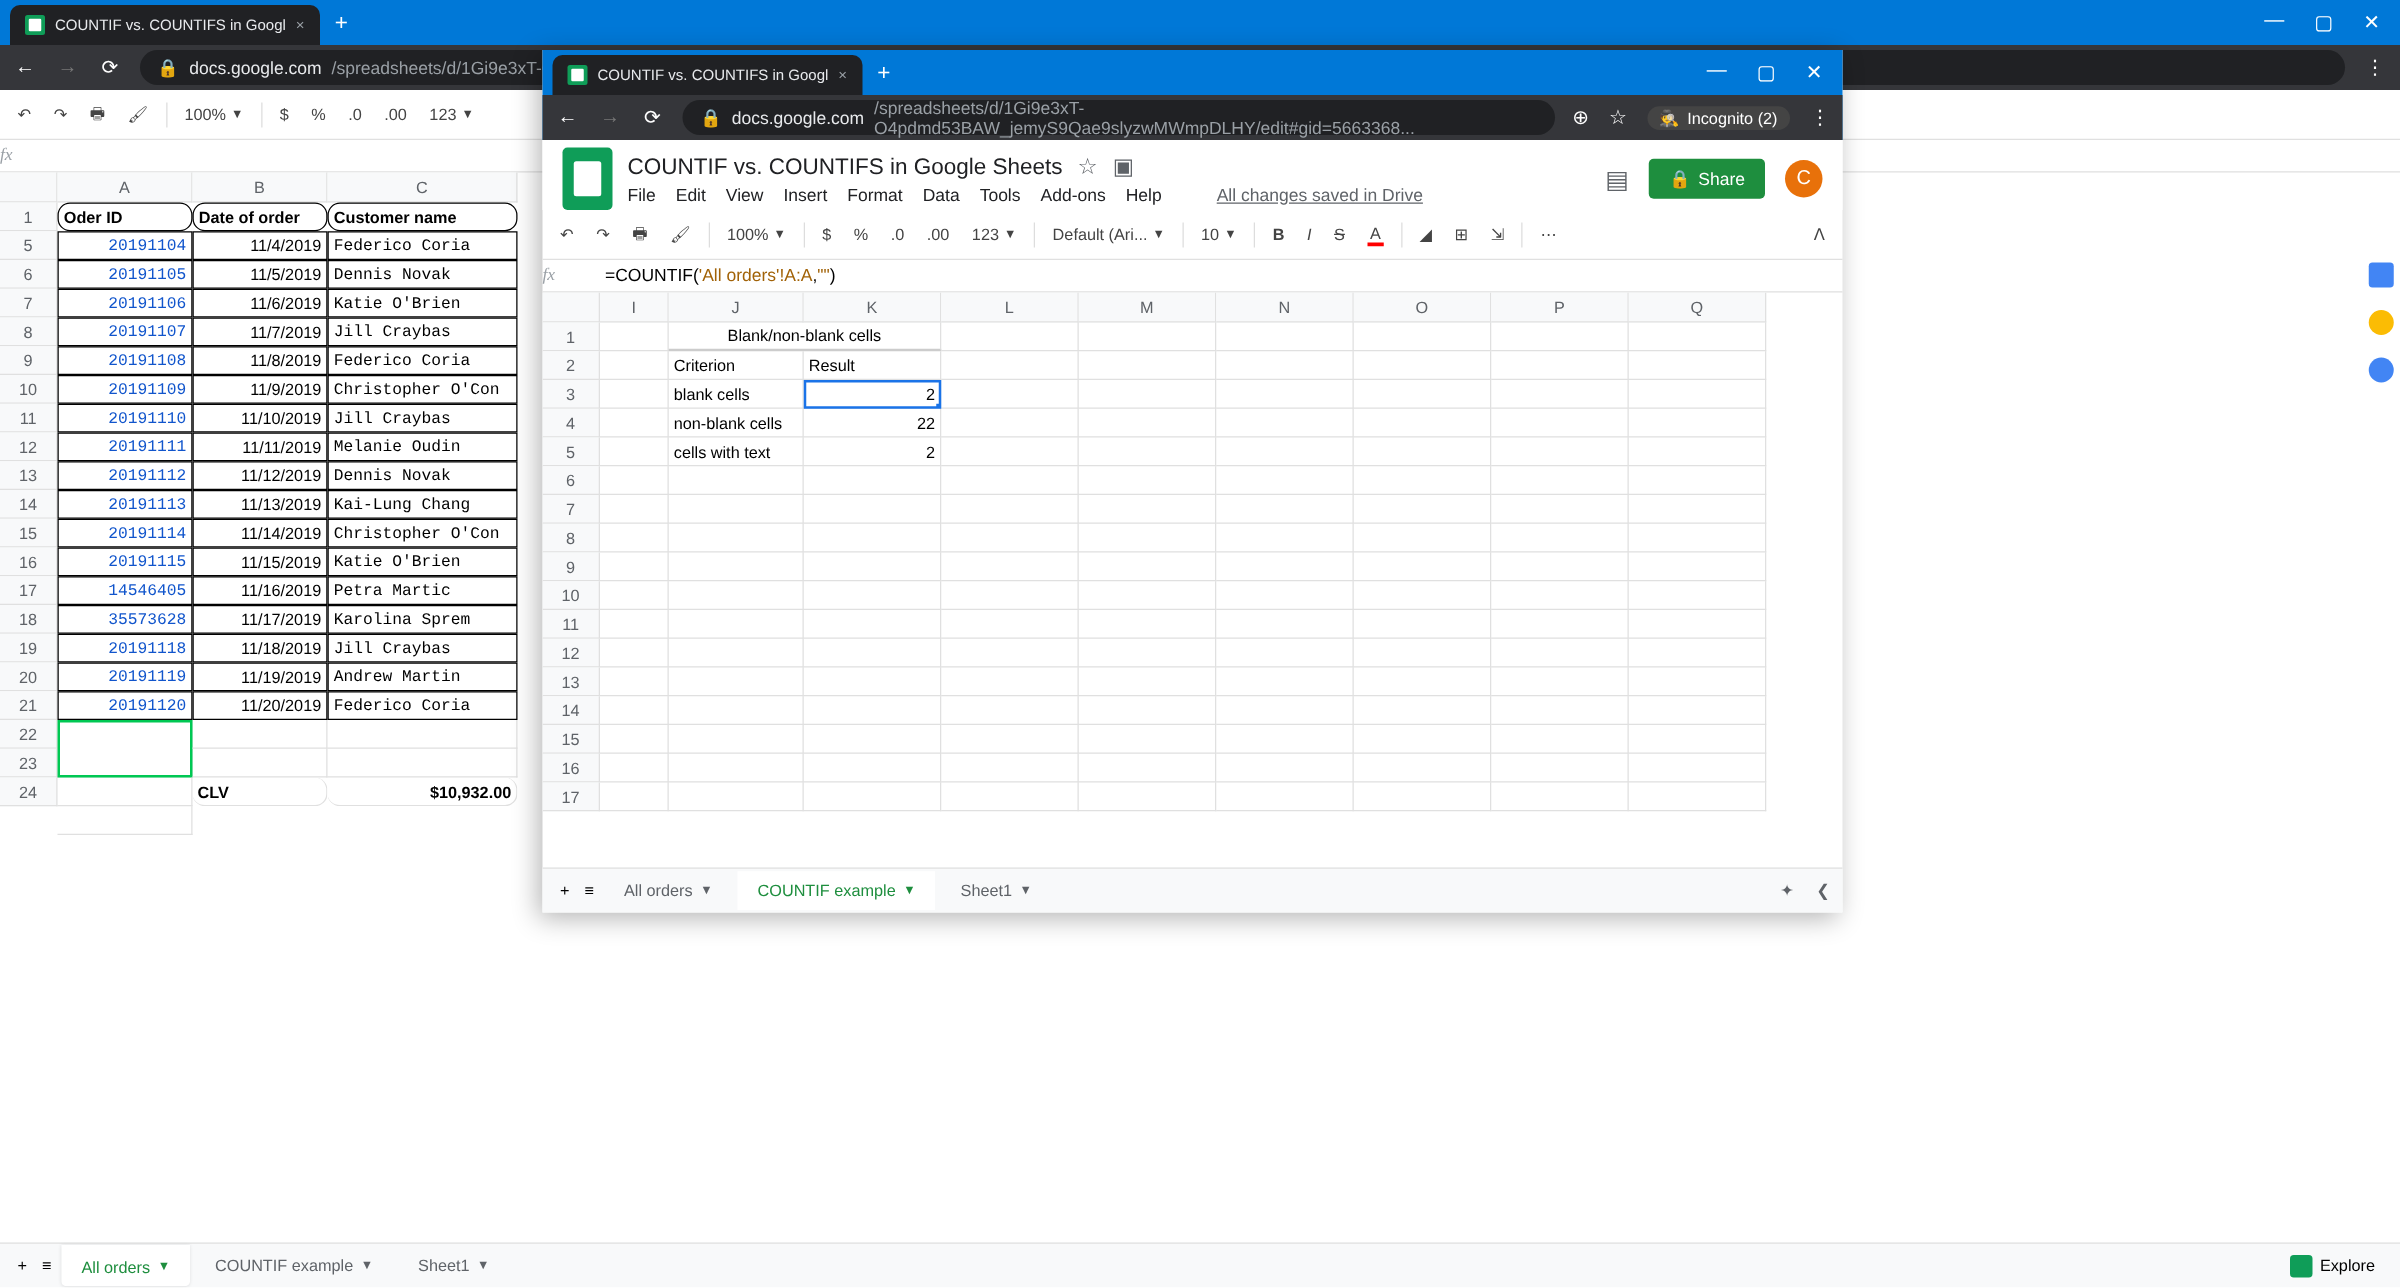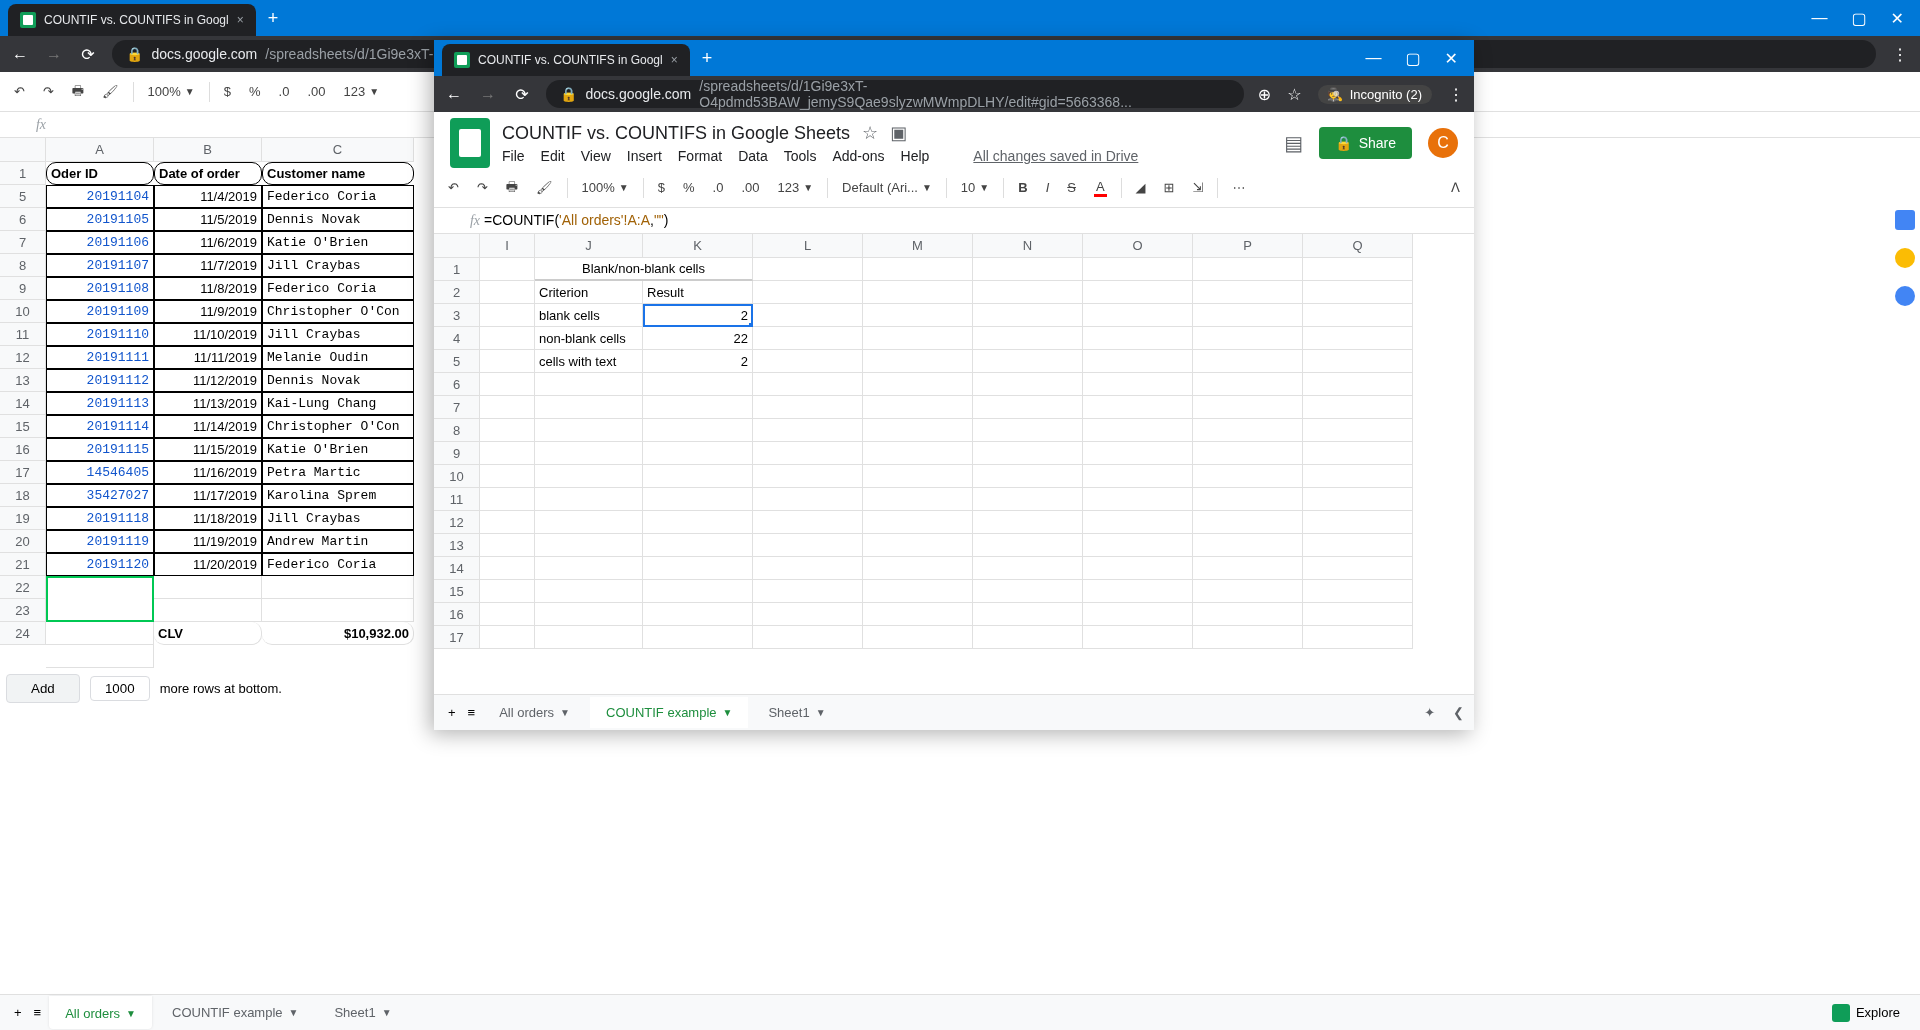--- a/index.html
+++ b/index.html
@@ -26,21 +26,21 @@
 .doc-area{flex:1;}
 .doc-title{font-size:18px;color:#202124;display:flex;align-items:center;gap:12px;}
 .menus{display:flex;gap:16px;font-size:14px;color:#202124;padding-top:4px;}
 .menus span{cursor:pointer;}
 .right-top{display:flex;align-items:center;gap:16px;}
 .share-btn{background:#1e8e3e;color:#fff;border:none;padding:8px 16px;border-radius:4px;display:flex;align-items:center;gap:6px;font-size:14px;cursor:pointer;}
 .toolbar{display:flex;align-items:center;height:40px;border-bottom:1px solid #e0e0e0;padding:0 10px;gap:10px;font-size:13px;color:#444;}
 .tb-item{padding:4px;cursor:pointer;display:flex;align-items:center;gap:4px;}
 .tb-sep{width:1px;height:20px;background:#ddd;}
 .fx-row{display:flex;align-items:center;height:26px;border-bottom:1px solid #e0e0e0;font-size:14px;}
-.fx-label{width:46px;color:#9aa0a6;font-style:italic;text-align:right;font-family:serif;}
+.fx-label{width:46px;color:#9aa0a6;font-style:italic;text-align:left;font-family:serif;}
 .fx-input{flex:1;font-family:'Courier New',monospace;padding:0 4px;}
 .fx-input .fn{color:#000;}
 .fx-input .str{color:#a16207;}
 .grid{display:flex;font-size:13px;}
 .colhdrs{display:flex;}
 .hdr{background:#f8f9fa;border:1px solid #e0e0e0;text-align:center;color:#5f6368;display:flex;align-items:center;justify-content:center;border-left:none;border-top:none;}
 .corner{width:46px;height:24px;background:#f8f9fa;border:1px solid #e0e0e0;border-left:none;border-top:none;}
 .rh{width:46px;height:23px;}
 .ch{height:24px;}
 .cells{display:grid;position:relative;}
@@ -188,21 +188,21 @@
           <div class="cell bordered mono">Kai-Lung Chang</div>
           <div class="cell bordered r blue mono">20191114</div>
           <div class="cell bordered r">11/14/2019</div>
           <div class="cell bordered mono">Christopher O'Con</div>
           <div class="cell bordered r blue mono">20191115</div>
           <div class="cell bordered r">11/15/2019</div>
           <div class="cell bordered mono">Katie O'Brien</div>
           <div class="cell bordered r blue mono">14546405</div>
           <div class="cell bordered r">11/16/2019</div>
           <div class="cell bordered mono">Petra Martic</div>
-          <div class="cell bordered r blue mono">35427027</div>
+          <div class="cell bordered r blue mono">35573628</div>
           <div class="cell bordered r">11/17/2019</div>
           <div class="cell bordered mono">Karolina Sprem</div>
           <div class="cell bordered r blue mono">20191118</div>
           <div class="cell bordered r">11/18/2019</div>
           <div class="cell bordered mono">Jill Craybas</div>
           <div class="cell bordered r blue mono">20191119</div>
           <div class="cell bordered r">11/19/2019</div>
           <div class="cell bordered mono">Andrew Martin</div>
           <div class="cell bordered r blue mono">20191120</div>
           <div class="cell bordered r">11/20/2019</div>
@@ -211,25 +211,20 @@
           <div class="cell"></div>
           <div class="cell"></div>
           <div class="cell"></div>
           <div class="cell"></div>
           <div class="cell"></div>
           <div class="cell bold">CLV</div>
           <div class="cell bold r">$10,932.00</div>
           <div class="cell"></div>
         </div>
     </div>
-  </div>
-  <div class="add-rows">
-    <button>Add</button>
-    <input value="1000" style="">
-    <span>more rows at bottom.</span>
   </div>
   <div class="sheet-tabs" style="position:absolute;bottom:0;left:0;right:0;">
     <span class="tb-item">+</span>
     <span class="tb-item">≡</span>
     <div class="sheet-tab active">
         <span>All orders</span> 
         <span class="arrow-caret">▼</span>
       </div>
     <div class="sheet-tab">
         <span>COUNTIF example</span> 

